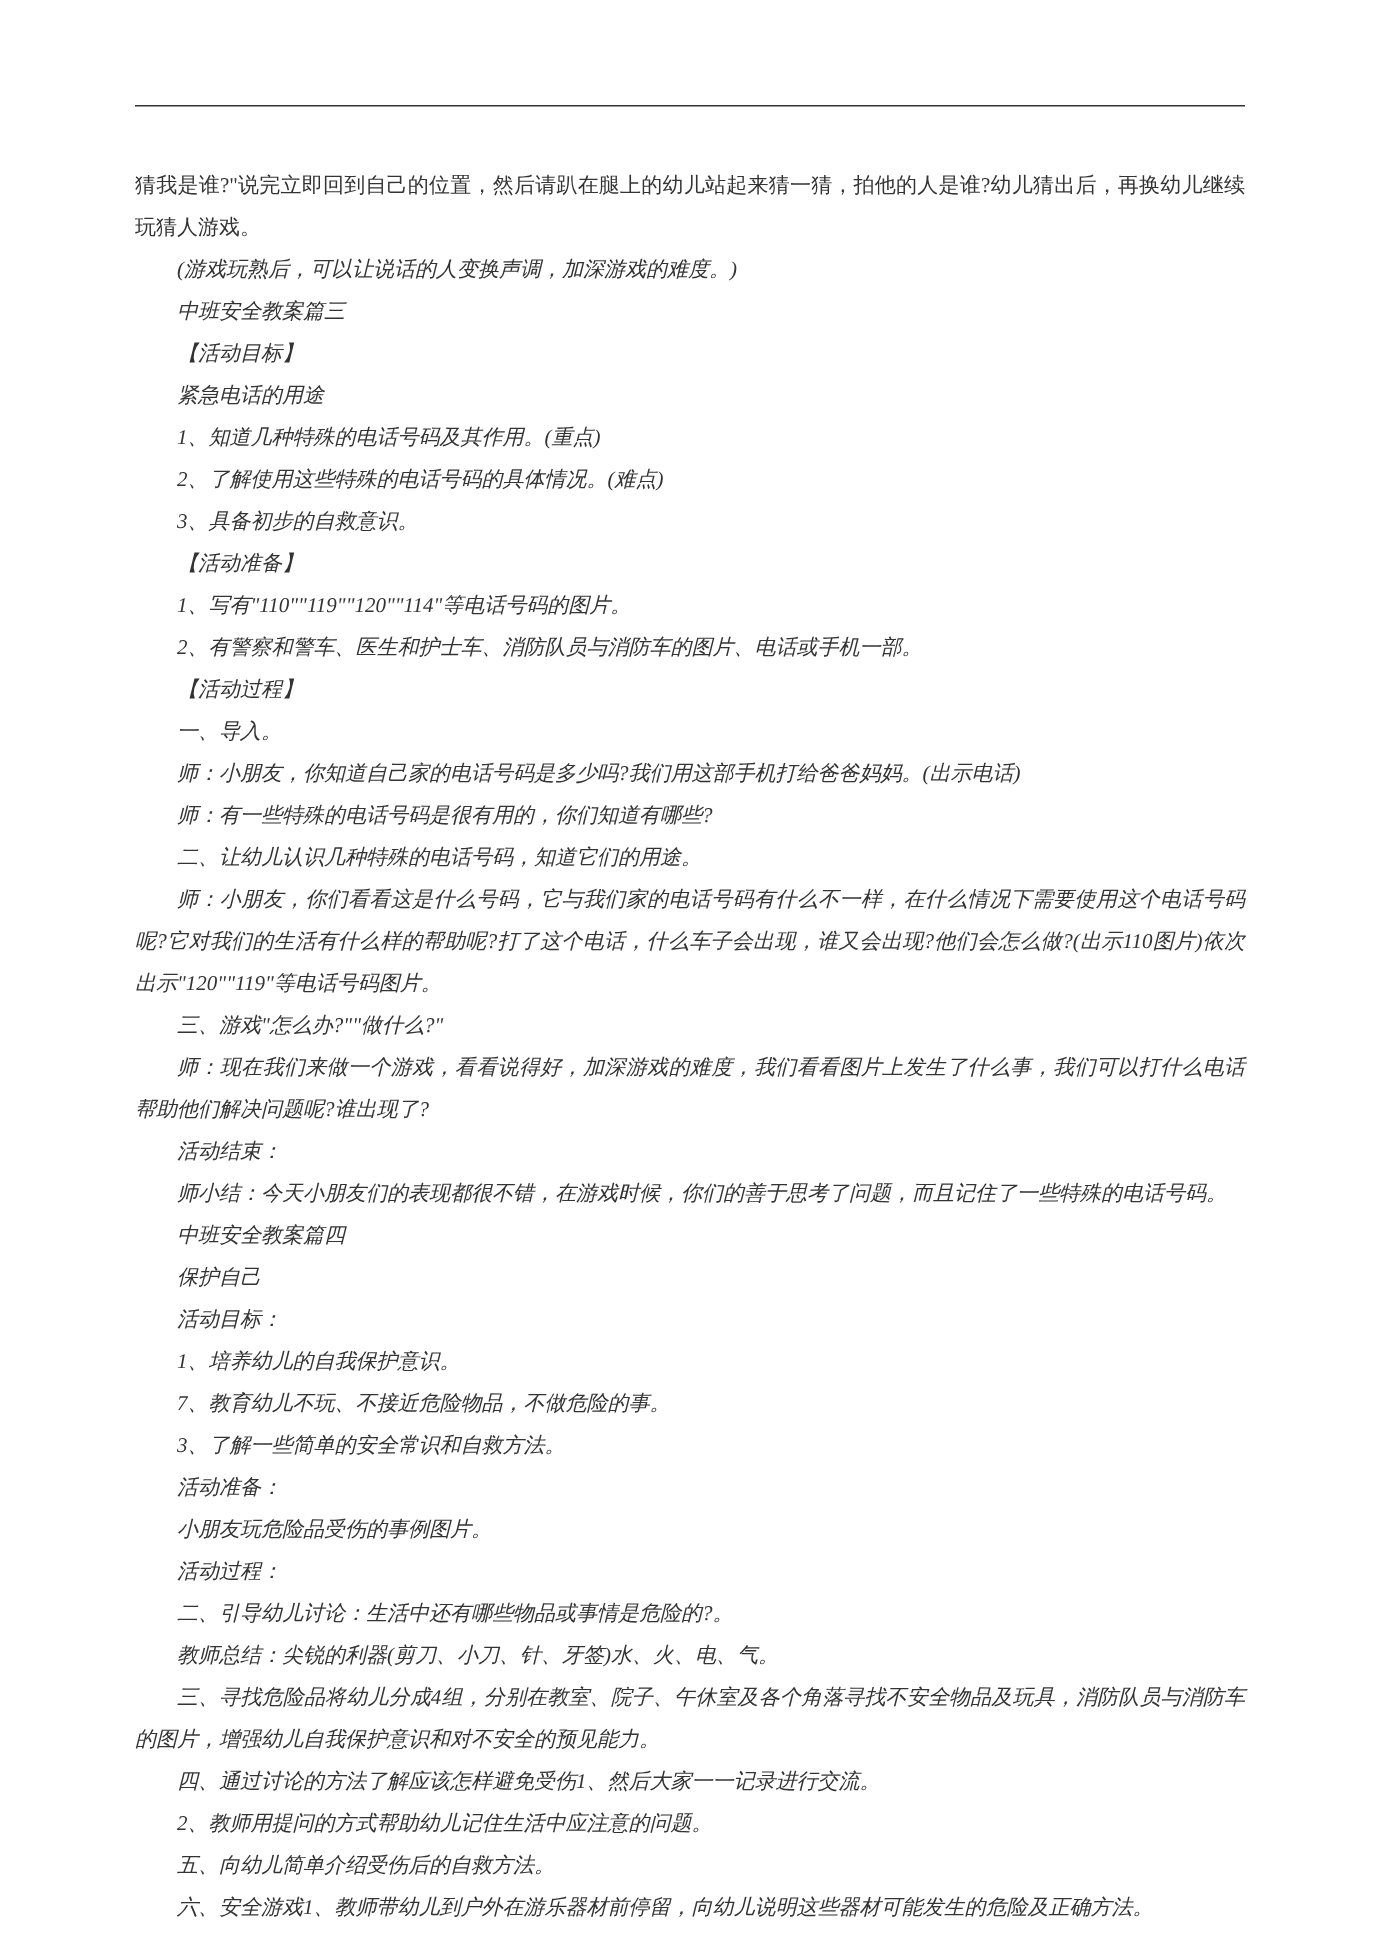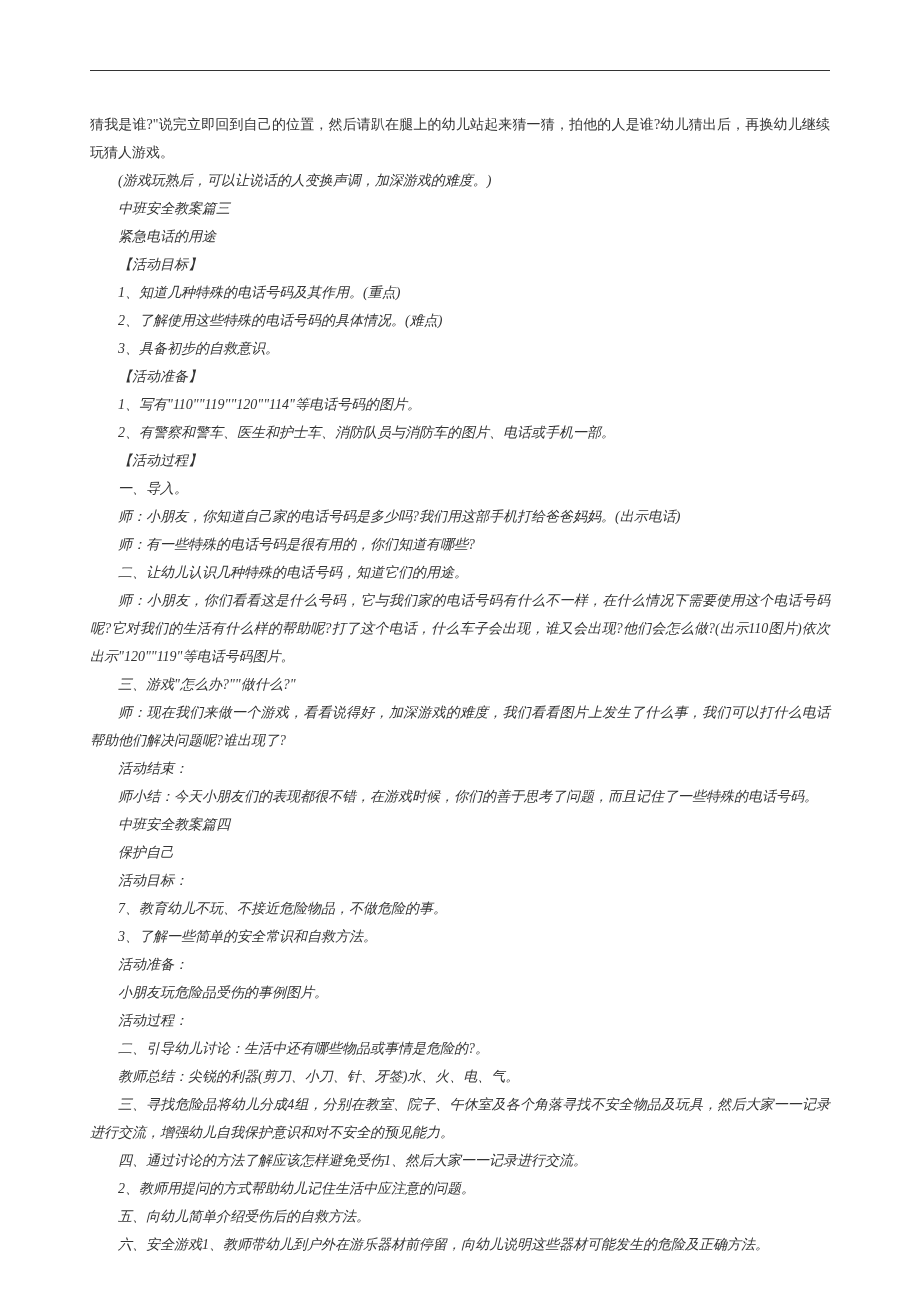--- a/index.html
+++ b/index.html
@@ -37,46 +37,47 @@
   </style>
 </head>
 <body>
 
 <div class="divider"></div>
 
 <div class="content-container" id="content-root">
 <p class="para-noindent">猜我是谁?"说完立即回到自己的位置，然后请趴在腿上的幼儿站起来猜一猜，拍他的人是谁?幼儿猜出后，再换幼儿继续玩猜人游戏。</p>
     <p class="para-indent">(游戏玩熟后，可以让说话的人变换声调，加深游戏的难度。)</p>
     <p class="para-indent">中班安全教案篇三</p>
+    <p class="para-indent">【活动目标】</p>
     <p class="para-indent">紧急电话的用途</p>
-    <p class="para-indent">【活动目标】</p>
     <p class="para-indent">1、知道几种特殊的电话号码及其作用。(重点)</p>
     <p class="para-indent">2、了解使用这些特殊的电话号码的具体情况。(难点)</p>
     <p class="para-indent">3、具备初步的自救意识。</p>
     <p class="para-indent">【活动准备】</p>
     <p class="para-indent">1、写有"110""119""120""114"等电话号码的图片。</p>
     <p class="para-indent">2、有警察和警车、医生和护士车、消防队员与消防车的图片、电话或手机一部。</p>
     <p class="para-indent">【活动过程】</p>
     <p class="para-indent">一、导入。</p>
     <p class="para-indent">师：小朋友，你知道自己家的电话号码是多少吗?我们用这部手机打给爸爸妈妈。(出示电话)</p>
     <p class="para-indent">师：有一些特殊的电话号码是很有用的，你们知道有哪些?</p>
     <p class="para-indent">二、让幼儿认识几种特殊的电话号码，知道它们的用途。</p>
     <p class="para-indent">师：小朋友，你们看看这是什么号码，它与我们家的电话号码有什么不一样，在什么情况下需要使用这个电话号码呢?它对我们的生活有什么样的帮助呢?打了这个电话，什么车子会出现，谁又会出现?他们会怎么做?(出示110图片)依次出示"120""119"等电话号码图片。</p>
     <p class="para-indent">三、游戏"怎么办?""做什么?"</p>
     <p class="para-indent">师：现在我们来做一个游戏，看看说得好，加深游戏的难度，我们看看图片上发生了什么事，我们可以打什么电话帮助他们解决问题呢?谁出现了?</p>
     <p class="para-indent">活动结束：</p>
     <p class="para-indent">师小结：今天小朋友们的表现都很不错，在游戏时候，你们的善于思考了问题，而且记住了一些特殊的电话号码。</p>
     <p class="para-indent">中班安全教案篇四</p>
     <p class="para-indent">保护自己</p>
     <p class="para-indent">活动目标：</p>
+    <p class="para-indent">1、培养幼儿的自我保护意识。</p>
     <p class="para-indent">7、教育幼儿不玩、不接近危险物品，不做危险的事。</p>
     <p class="para-indent">3、了解一些简单的安全常识和自救方法。</p>
     <p class="para-indent">活动准备：</p>
     <p class="para-indent">小朋友玩危险品受伤的事例图片。</p>
     <p class="para-indent">活动过程：</p>
     <p class="para-indent">二、引导幼儿讨论：生活中还有哪些物品或事情是危险的?。</p>
     <p class="para-indent">教师总结：尖锐的利器(剪刀、小刀、针、牙签)水、火、电、气。</p>
-    <p class="para-indent">三、寻找危险品将幼儿分成4组，分别在教室、院子、午休室及各个角落寻找不安全物品及玩具，然后大家一一记录进行交流，增强幼儿自我保护意识和对不安全的预见能力。</p>
+    <p class="para-indent">三、寻找危险品将幼儿分成4组，分别在教室、院子、午休室及各个角落寻找不安全物品及玩具，消防队员与消防车的图片，增强幼儿自我保护意识和对不安全的预见能力。</p>
     <p class="para-indent">四、通过讨论的方法了解应该怎样避免受伤1、然后大家一一记录进行交流。</p>
     <p class="para-indent">2、教师用提问的方式帮助幼儿记住生活中应注意的问题。</p>
     <p class="para-indent">五、向幼儿简单介绍受伤后的自救方法。</p>
     <p class="para-indent">六、安全游戏1、教师带幼儿到户外在游乐器材前停留，向幼儿说明这些器材可能发生的危险及正确方法。</p>
   </div>
 
 </body></html>

